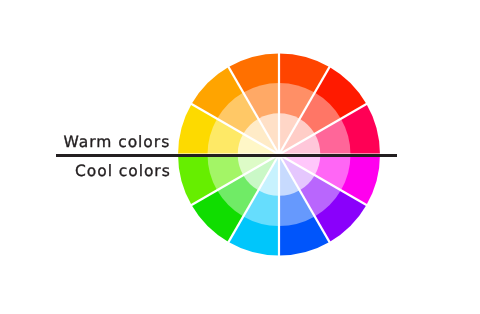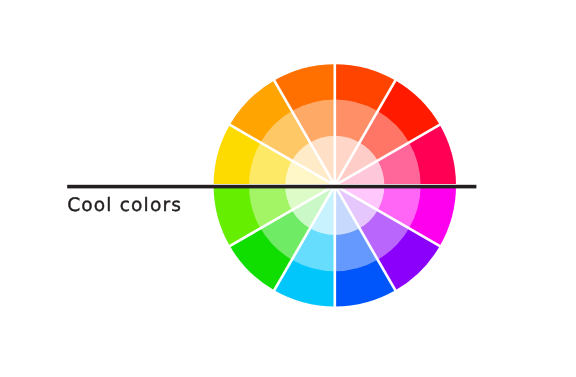--- a/index.html
+++ b/index.html
@@ -19,21 +19,21 @@
     font-weight:400;
     color:#231f20;
     white-space:nowrap;
     letter-spacing:0.95px;
     -webkit-font-smoothing:antialiased;
     text-rendering:geometricPrecision;
     transform:translateZ(0);
     -webkit-text-stroke:0.35px #231f20;
   }
   #warm { left:63.5px; top:132.5px; }
-  #cool { left:56px; top:161.5px; }
+  #cool { left:75px; top:161.5px; }
   #divider {
     position:absolute;
     left:56px; top:153.8px;
     width:341px; height:2.9px;
     background:#231f20;
   }
 </style>
 </head>
 <body>
 
@@ -90,15 +90,16 @@
         <line x1="279" y1="154.5" x2="330.00" y2="242.83" stroke="#ffffff" stroke-width="2.2"></line>
         <line x1="279" y1="154.5" x2="279.00" y2="256.50" stroke="#ffffff" stroke-width="2.2"></line>
         <line x1="279" y1="154.5" x2="228.00" y2="242.83" stroke="#ffffff" stroke-width="2.2"></line>
         <line x1="279" y1="154.5" x2="190.67" y2="205.50" stroke="#ffffff" stroke-width="2.2"></line>
         <line x1="279" y1="154.5" x2="177.00" y2="154.50" stroke="#ffffff" stroke-width="2.2"></line>
         <line x1="279" y1="154.5" x2="190.67" y2="103.50" stroke="#ffffff" stroke-width="2.2"></line>
         <line x1="279" y1="154.5" x2="228.00" y2="66.17" stroke="#ffffff" stroke-width="2.2"></line>
       </g>
     </svg>
 
+  <div class="lbl" id="warm">Warm colors</div>
   <div class="lbl" id="cool">Cool colors</div>
   <div id="divider"></div>
 </div>
 
 </body></html>

